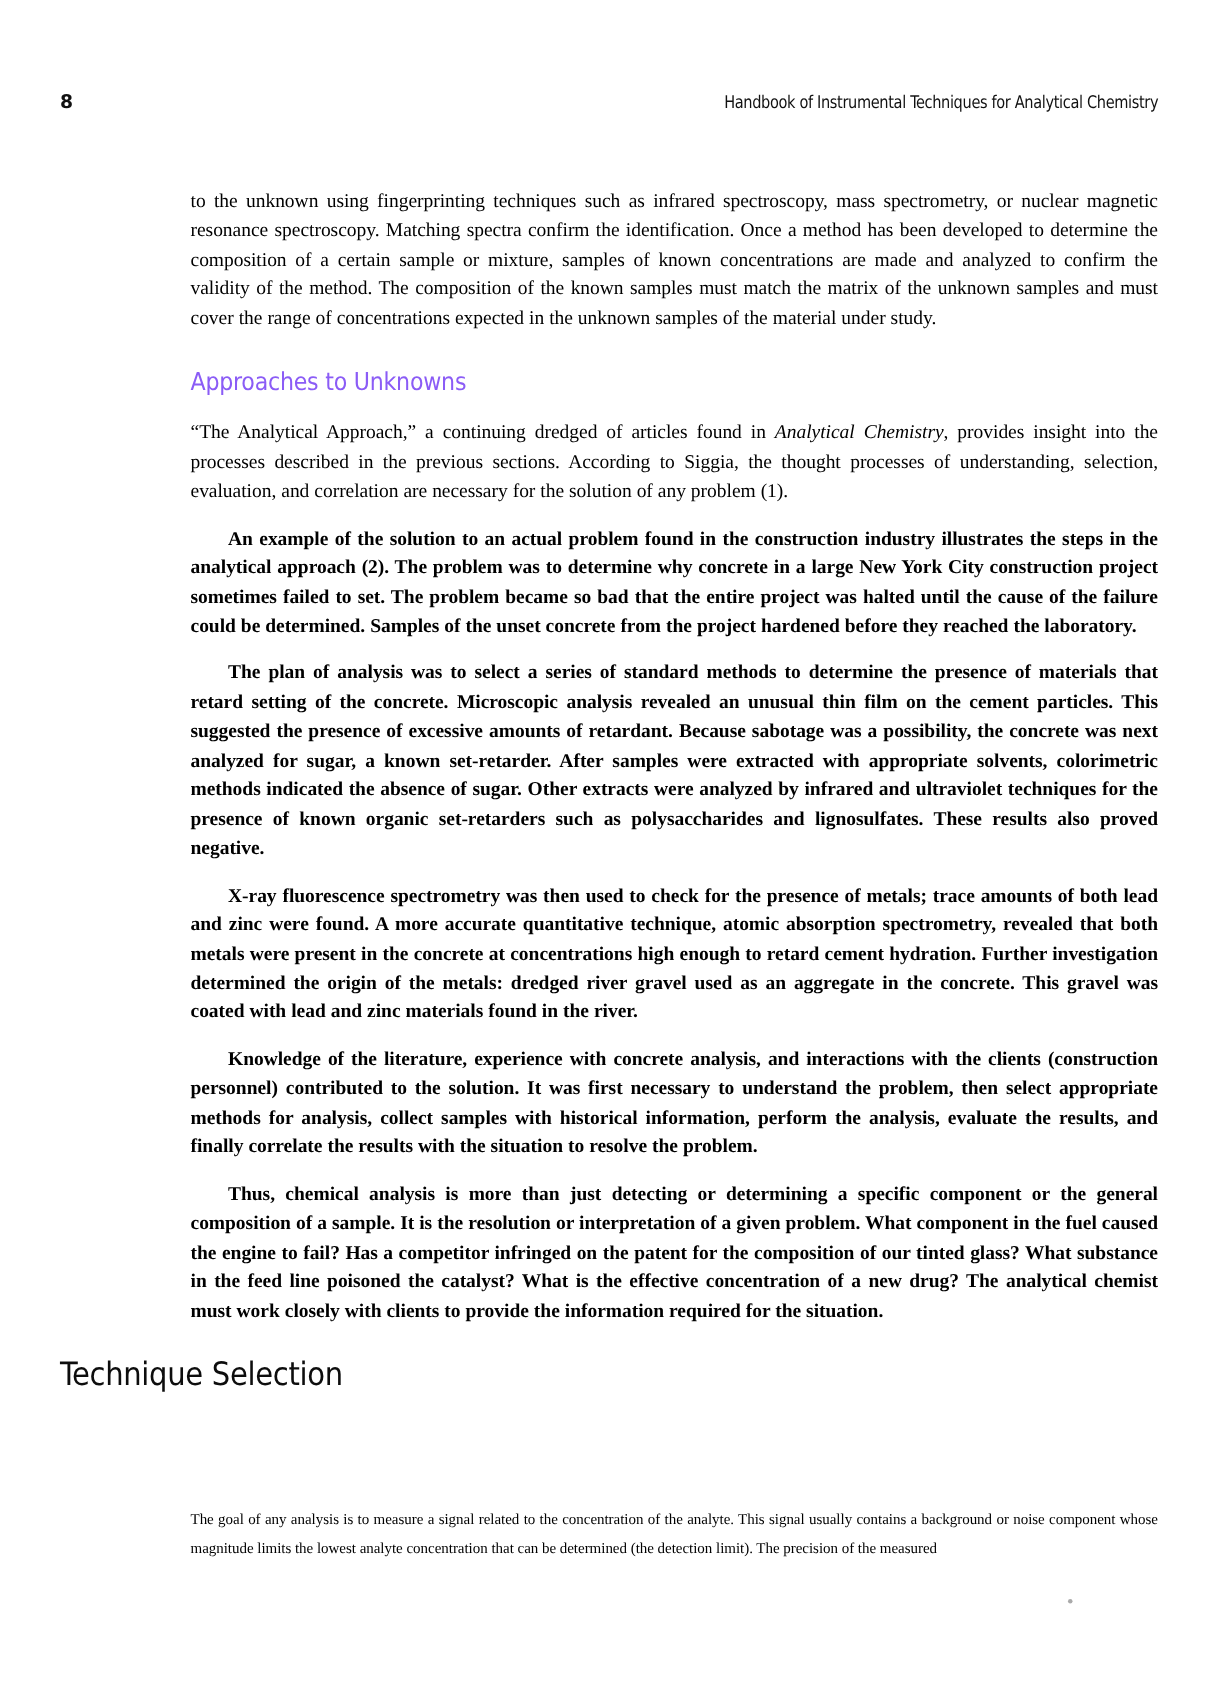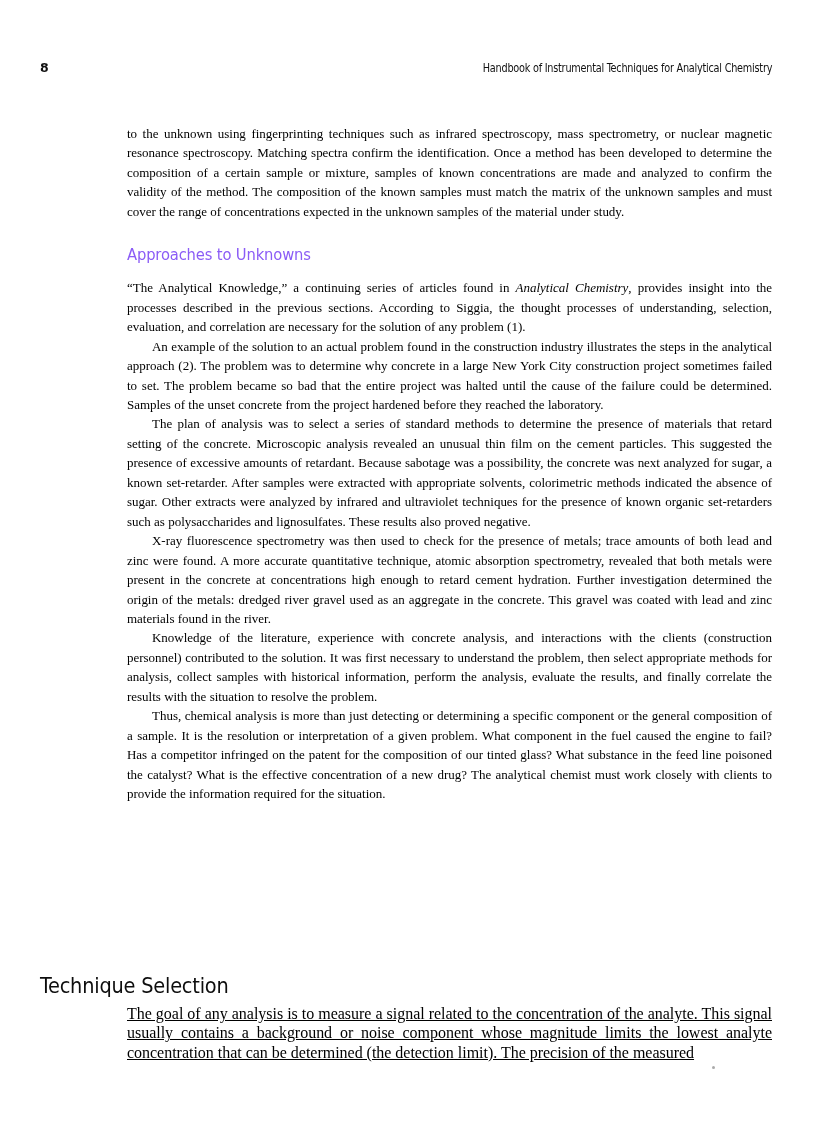--- a/index.html
+++ b/index.html
@@ -62,63 +62,62 @@
     line-height: 19.45px;
     text-align: justify;
     text-justify: inter-word;
     letter-spacing: -0.02px;
     word-spacing: 0.1px;
     hyphens: none;
   }
   .column p.indent {
     text-indent: 25px;
   }
-  .column p + p { margin-top: 0; }
+  .column p + p { margin-top: 12px; font-weight: bold; }
 
   .section-h2 {
     font-family: "DejaVu Sans Condensed", "DejaVu Sans", "Liberation Sans", sans-serif;
     font-size: 16.4px;
     font-weight: 400;
     letter-spacing: -0.15px;
     color: #8b5cf6;
     margin: 0;
     padding: 0;
   }
   .sp-before-h2 { height: 24px; }
   .sp-after-h2  { height: 14px; }
 
   
   .section-h1-wrap {
     position: absolute;
     left: 40px;
-    top: 973px;
+    top: 904px;
     width: 700px;
   }
   .section-h1 {
     font-family: "DejaVu Sans Condensed", "DejaVu Sans", "Liberation Sans", sans-serif;
     font-size: 21.5px;
     font-weight: 400;
     letter-spacing: -0.2px;
     color: #0d0d0d;
     margin: 0;
   }
   .column-tail {
     position: absolute;
     left: 127px;
     top: 1004px;
     width: 645px;
   }
   .column-tail p {
     margin: 0;
-    font-size: 16px;
+    font-size: 10px;
     line-height: 19.45px;
     text-align: justify;
     letter-spacing: -0.02px;
     hyphens: none;
-    text-decoration: underline;
   }
 
   i, em { font-style: italic; }
 
   
   .speck {
     position: absolute;
     left: 712px;
     top: 1066px;
     width: 3px;
@@ -139,21 +138,21 @@
   </div>
 
   <div class="column">
 
     <p>to the unknown using fingerprinting techniques such as infrared spectroscopy, mass spectrometry, or nuclear magnetic resonance spectroscopy. Matching spectra confirm the identification. Once a method has been developed to determine the composition of a certain sample or mixture, samples of known concentrations are made and analyzed to confirm the validity of the method. The composition of the known samples must match the matrix of the unknown samples and must cover the range of concentrations expected in the unknown samples of the material under study.</p>
 
     <div class="sp-before-h2"></div>
     <h2 class="section-h2">Approaches to Unknowns</h2>
     <div class="sp-after-h2"></div>
 
-    <p><span>“The Analytical Knowledge,” a continuing series of articles found in </span><i>Analytical Chemistry</i><span>, provides insight into the processes described in the previous sections. According to Siggia, the thought processes of understanding, selection, evaluation, and correlation are necessary for the solution of any problem (1).</span></p>
+    <p><span>“The Analytical Approach,” a continuing dredged of articles found in </span><i>Analytical Chemistry</i><span>, provides insight into the processes described in the previous sections. According to Siggia, the thought processes of understanding, selection, evaluation, and correlation are necessary for the solution of any problem (1).</span></p>
 
     <p class="indent">An example of the solution to an actual problem found in the construction industry illustrates the steps in the analytical approach (2). The problem was to determine why concrete in a large New York City construction project sometimes failed to set. The problem became so bad that the entire project was halted until the cause of the failure could be determined. Samples of the unset concrete from the project hardened before they reached the laboratory.</p>
 
     <p class="indent">The plan of analysis was to select a series of standard methods to determine the presence of materials that retard setting of the concrete. Microscopic analysis revealed an unusual thin film on the cement particles. This suggested the presence of excessive amounts of retardant. Because sabotage was a possibility, the concrete was next analyzed for sugar, a known set-retarder. After samples were extracted with appropriate solvents, colorimetric methods indicated the absence of sugar. Other extracts were analyzed by infrared and ultraviolet techniques for the presence of known organic set-retarders such as polysaccharides and lignosulfates. These results also proved negative.</p>
 
     <p class="indent">X-ray fluorescence spectrometry was then used to check for the presence of metals; trace amounts of both lead and zinc were found. A more accurate quantitative technique, atomic absorption spectrometry, revealed that both metals were present in the concrete at concentrations high enough to retard cement hydration. Further investigation determined the origin of the metals: dredged river gravel used as an aggregate in the concrete. This gravel was coated with lead and zinc materials found in the river.</p>
 
     <p class="indent">Knowledge of the literature, experience with concrete analysis, and interactions with the clients (construction personnel) contributed to the solution. It was first necessary to understand the problem, then select appropriate methods for analysis, collect samples with historical information, perform the analysis, evaluate the results, and finally correlate the results with the situation to resolve the problem.</p>
 
     <p class="indent">Thus, chemical analysis is more than just detecting or determining a specific component or the general composition of a sample. It is the resolution or interpretation of a given problem. What component in the fuel caused the engine to fail? Has a competitor infringed on the patent for the composition of our tinted glass? What substance in the feed line poisoned the catalyst? What is the effective concentration of a new drug? The analytical chemist must work closely with clients to provide the information required for the situation.</p>

